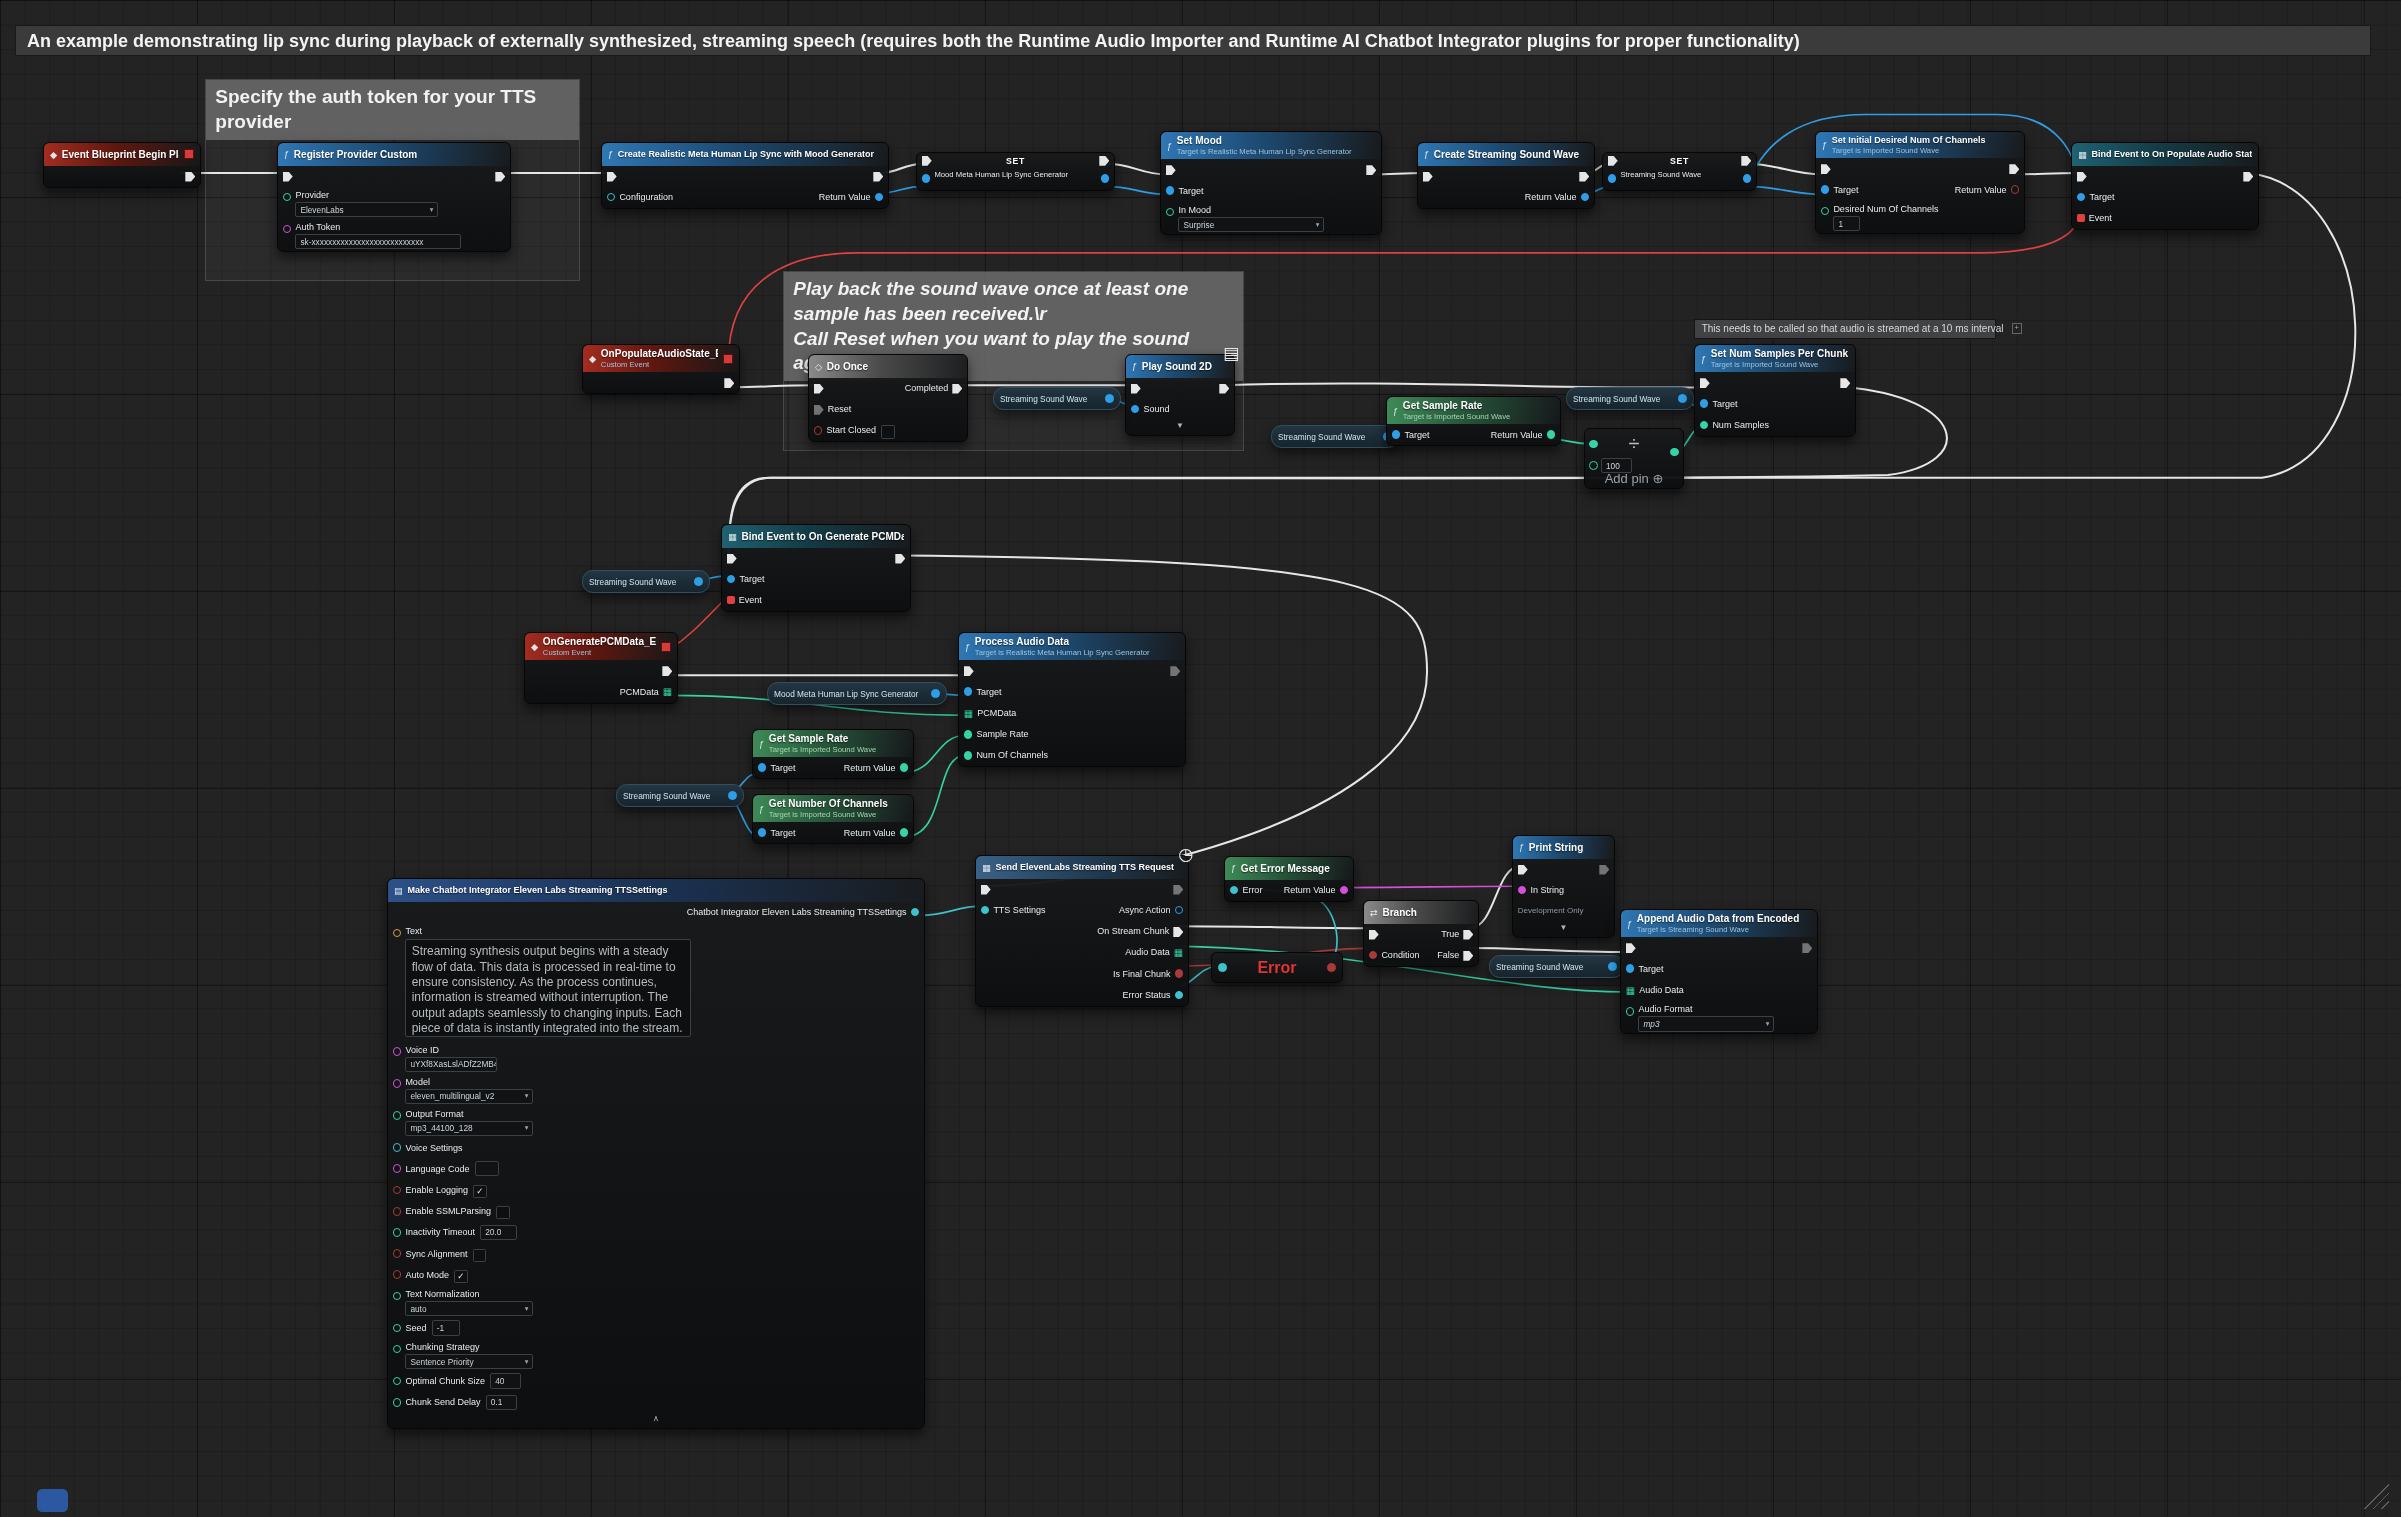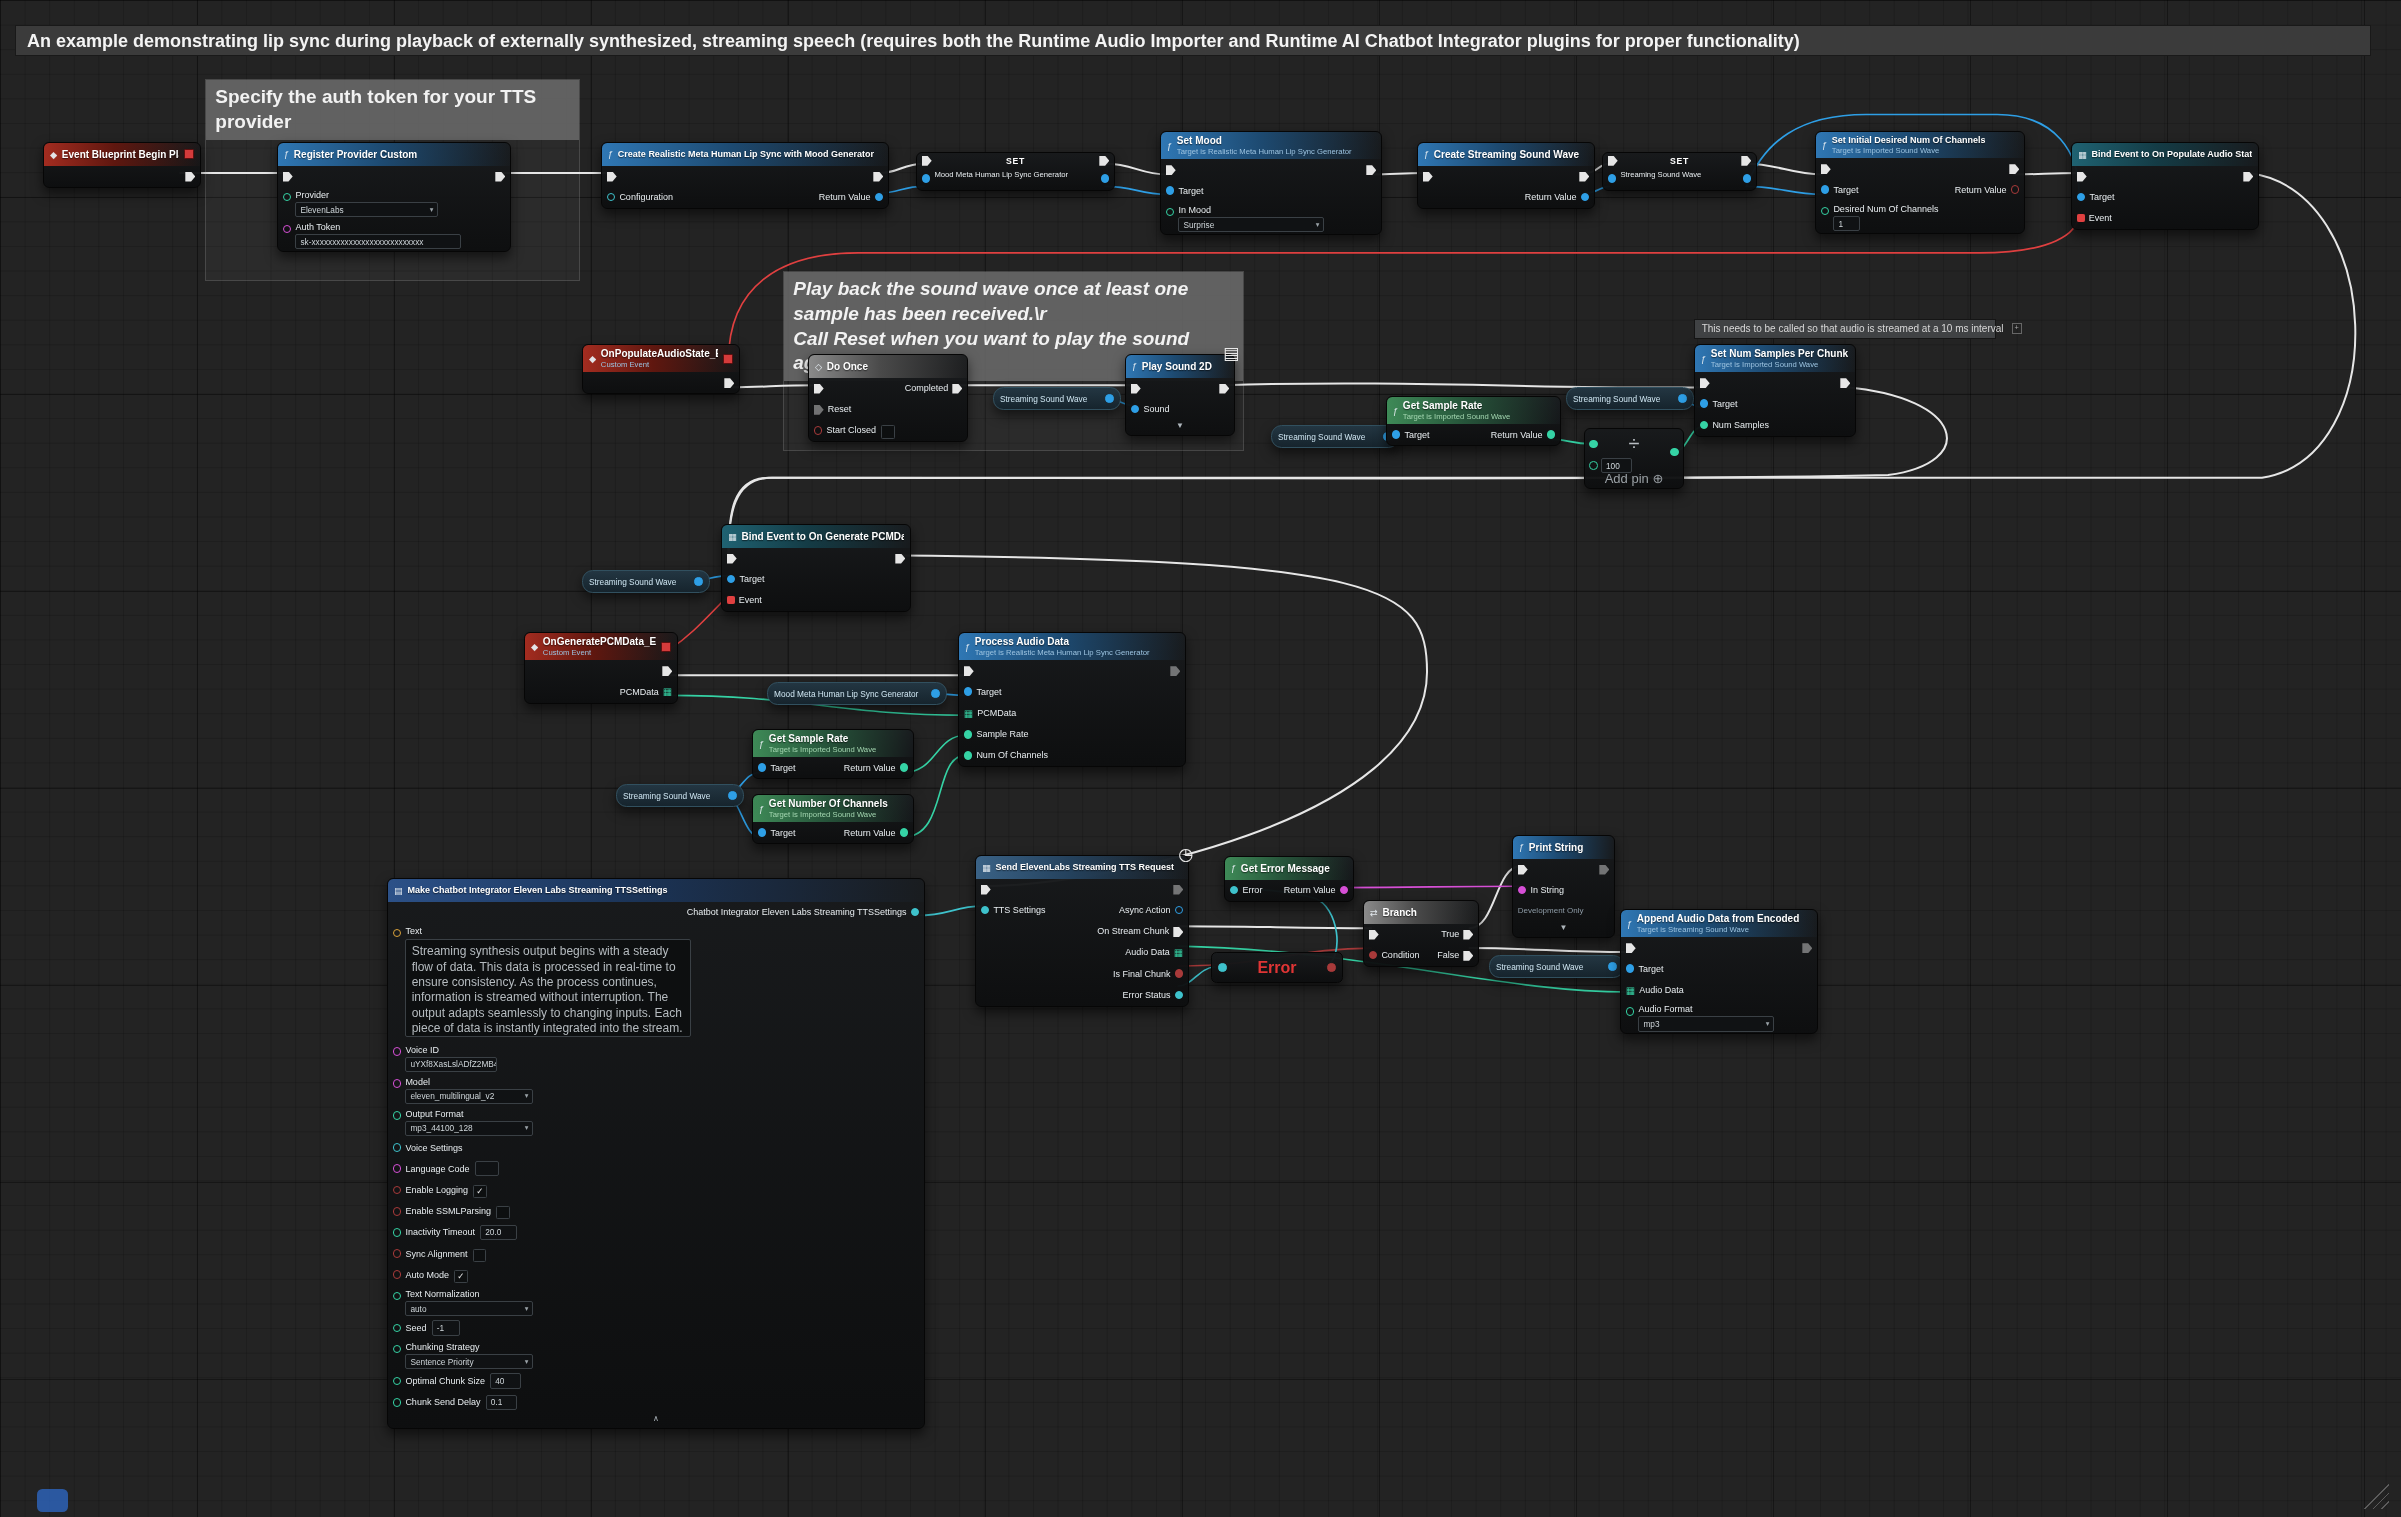--- a/index.html
+++ b/index.html
@@ -1331,21 +1331,21 @@
               </div>
             </div>
           </div>
           <div class="cell r"></div>
         </div>
         <div class="row">
           <div class="cell l">
             <span class="pin teal"></span>
             <div class="lw stack">
               <span class="plabel">Audio Format</span>
-              <span class="select" style="width: 136px;">
+              <span class="select" style="width: 136px; font-style: italic;">
                 <span class="val">mp3</span>
                 <span class="arr">▾</span>
               </span>
             </div>
           </div>
           <div class="cell r"></div>
         </div>
       </div>
     </div>
   <div class="banner">

